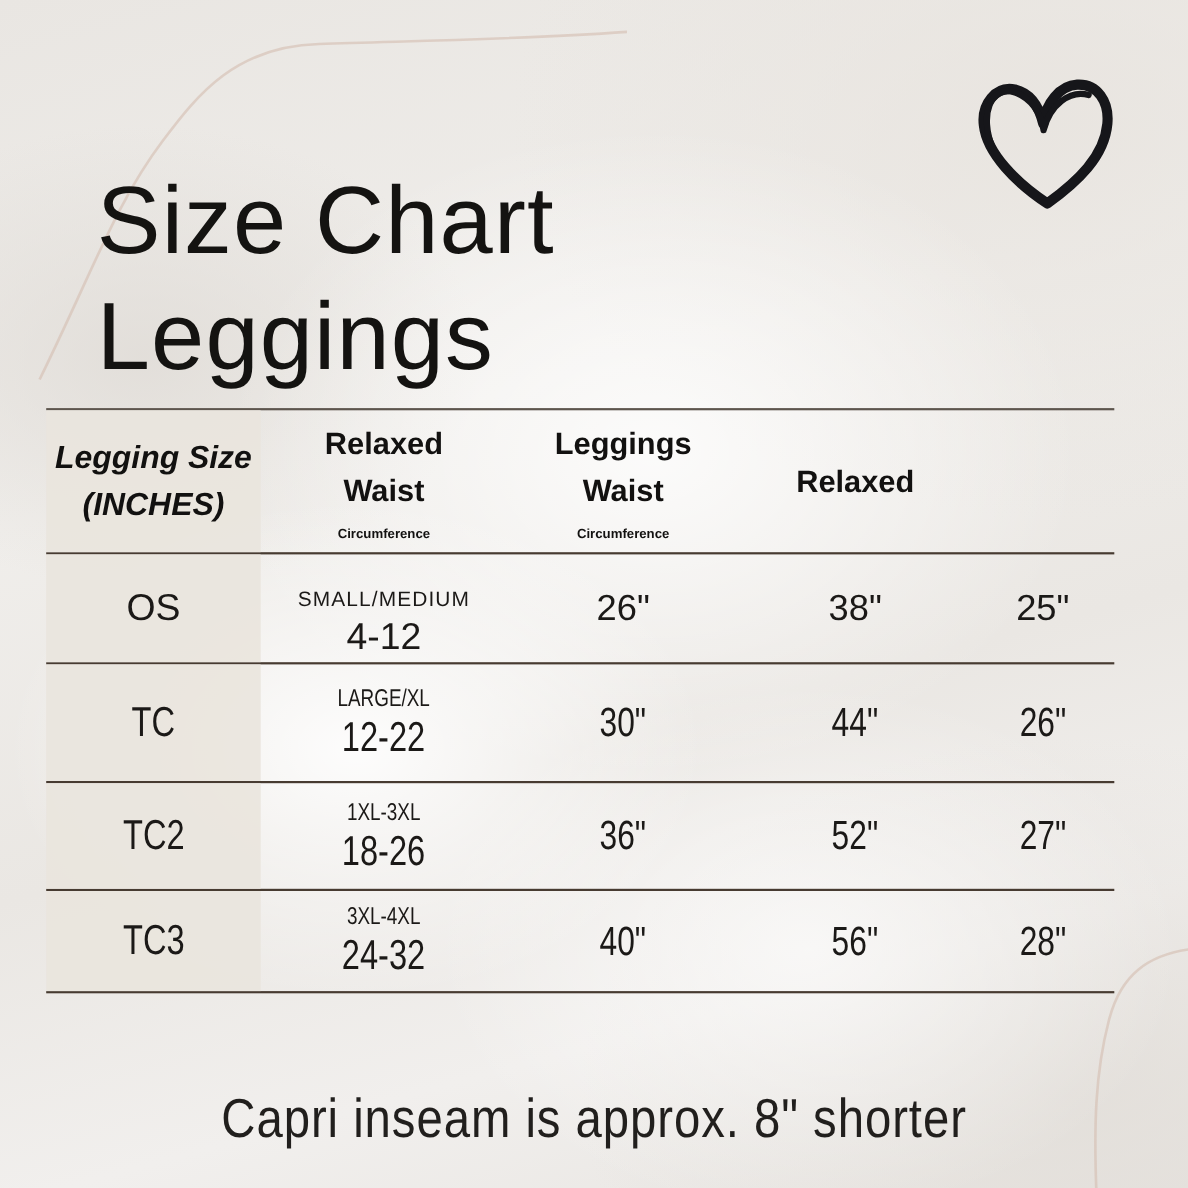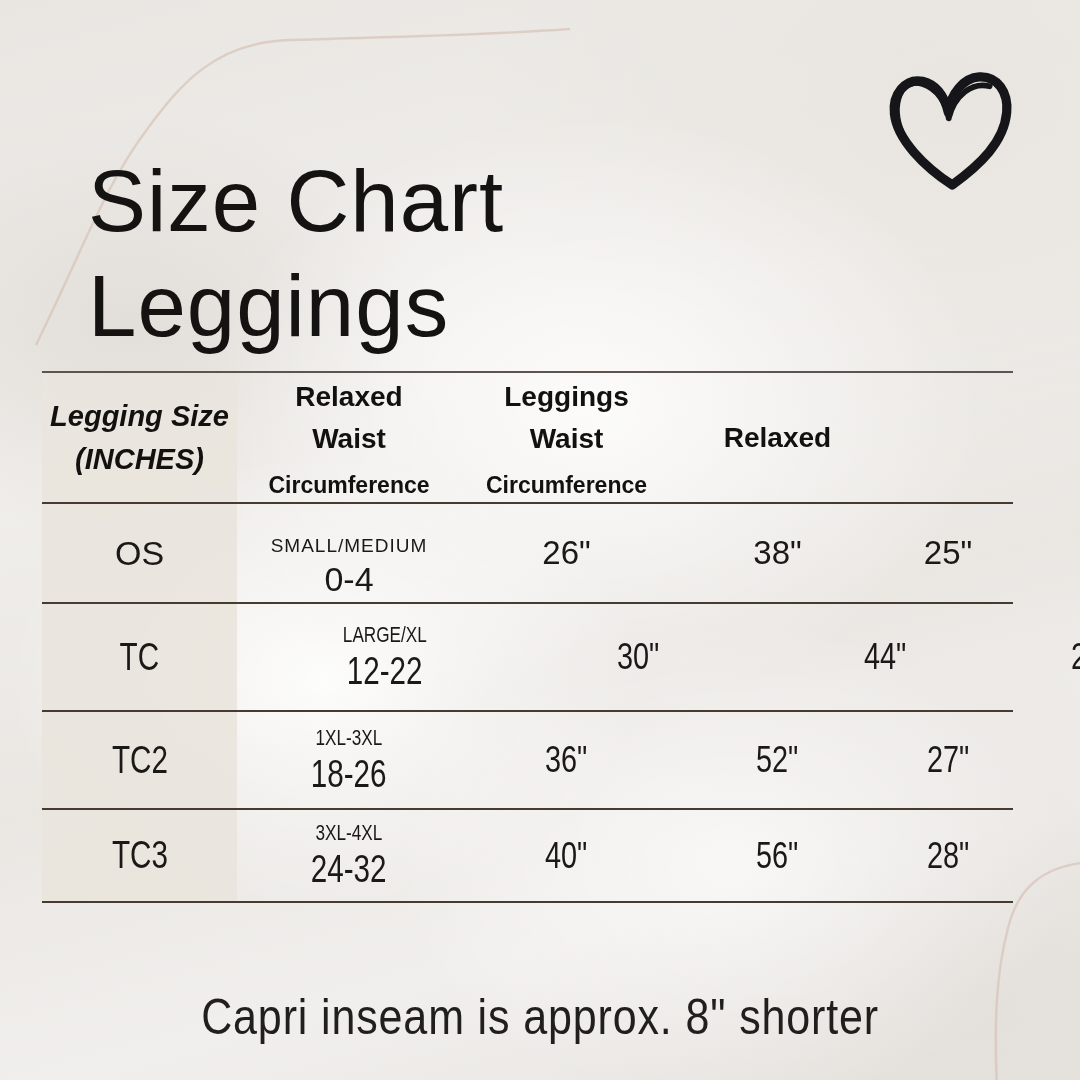--- a/index.html
+++ b/index.html
@@ -18,29 +18,29 @@
   .decor-svg{position:absolute;left:0;top:0;width:1080px;height:1080px;pointer-events:none;}
   .heart{position:absolute;left:878px;top:50px;width:142px;height:148px;}
   .title{position:absolute;left:88px;top:148px;font-size:87px;line-height:1.21;
          letter-spacing:1px;font-weight:400;color:#141311;}
   
   .table{position:absolute;left:42px;top:371px;width:971px;}
   .row{display:grid;grid-template-columns:195px 224px 211px 211px 130px;
        border-bottom:2px solid #473b31;box-sizing:border-box;}
   .row.header{border-top:2px solid #5d554d;height:133px;}
   .row.r1{height:100px;}
-  .row.r2{height:108px;gap:36px;}
+  .row.r2{height:108px;}
   .row.r3{height:98px;}
   .row.r4{height:93px;}
   .cell{display:flex;flex-direction:column;align-items:center;justify-content:center;
         text-align:center;min-width:0;}
   .shade{background:rgba(233,229,221,.92);}
   .h-line{font-weight:700;font-size:28px;line-height:1.5;color:#121110;}
   .h-ital{font-style:italic;font-weight:700;font-size:29px;line-height:1.45;color:#121110;}
-  .h-sub{font-weight:700;font-size:23px;line-height:1.15;color:#121110;margin-top:12px;}
+  .h-sub{font-weight:700;font-size:12px;line-height:1.15;color:#121110;margin-top:12px;}
   .cond{display:inline-block;transform:scaleX(0.78);transform-origin:center;white-space:nowrap;}
   .size-a{font-size:34px;}
   .size-b{font-size:38px;}
   .range-label-a{font-size:19px;letter-spacing:1px;margin-bottom:3px;margin-top:27px;}
   .range-label-b{font-size:22px;margin-bottom:2px;}
   .range-num-a{font-size:34px;}
   .range-num-b{font-size:38px;}
   .val-a{font-size:33px;}
   .val-b{font-size:37px;}
   .footnote{position:absolute;left:0;top:988px;width:1080px;text-align:center;
@@ -90,21 +90,21 @@
         <div class="h-line">Relaxed</div>
       </div>
     </div>
 
     <div class="row r1">
       <div class="cell shade">
         <span class="size-a">OS</span>
       </div>
       <div class="cell">
         <span class="range-label-a">SMALL/MEDIUM</span>
-        <span class="range-num-a">0-4</span>
+        <span class="range-num-a">4-12</span>
       </div>
       <div class="cell">
         <span class="val-a">26"</span>
       </div>
       <div class="cell">
         <span class="val-a">38"</span>
       </div>
       <div class="cell">
         <span class="val-a">25"</span>
       </div>

